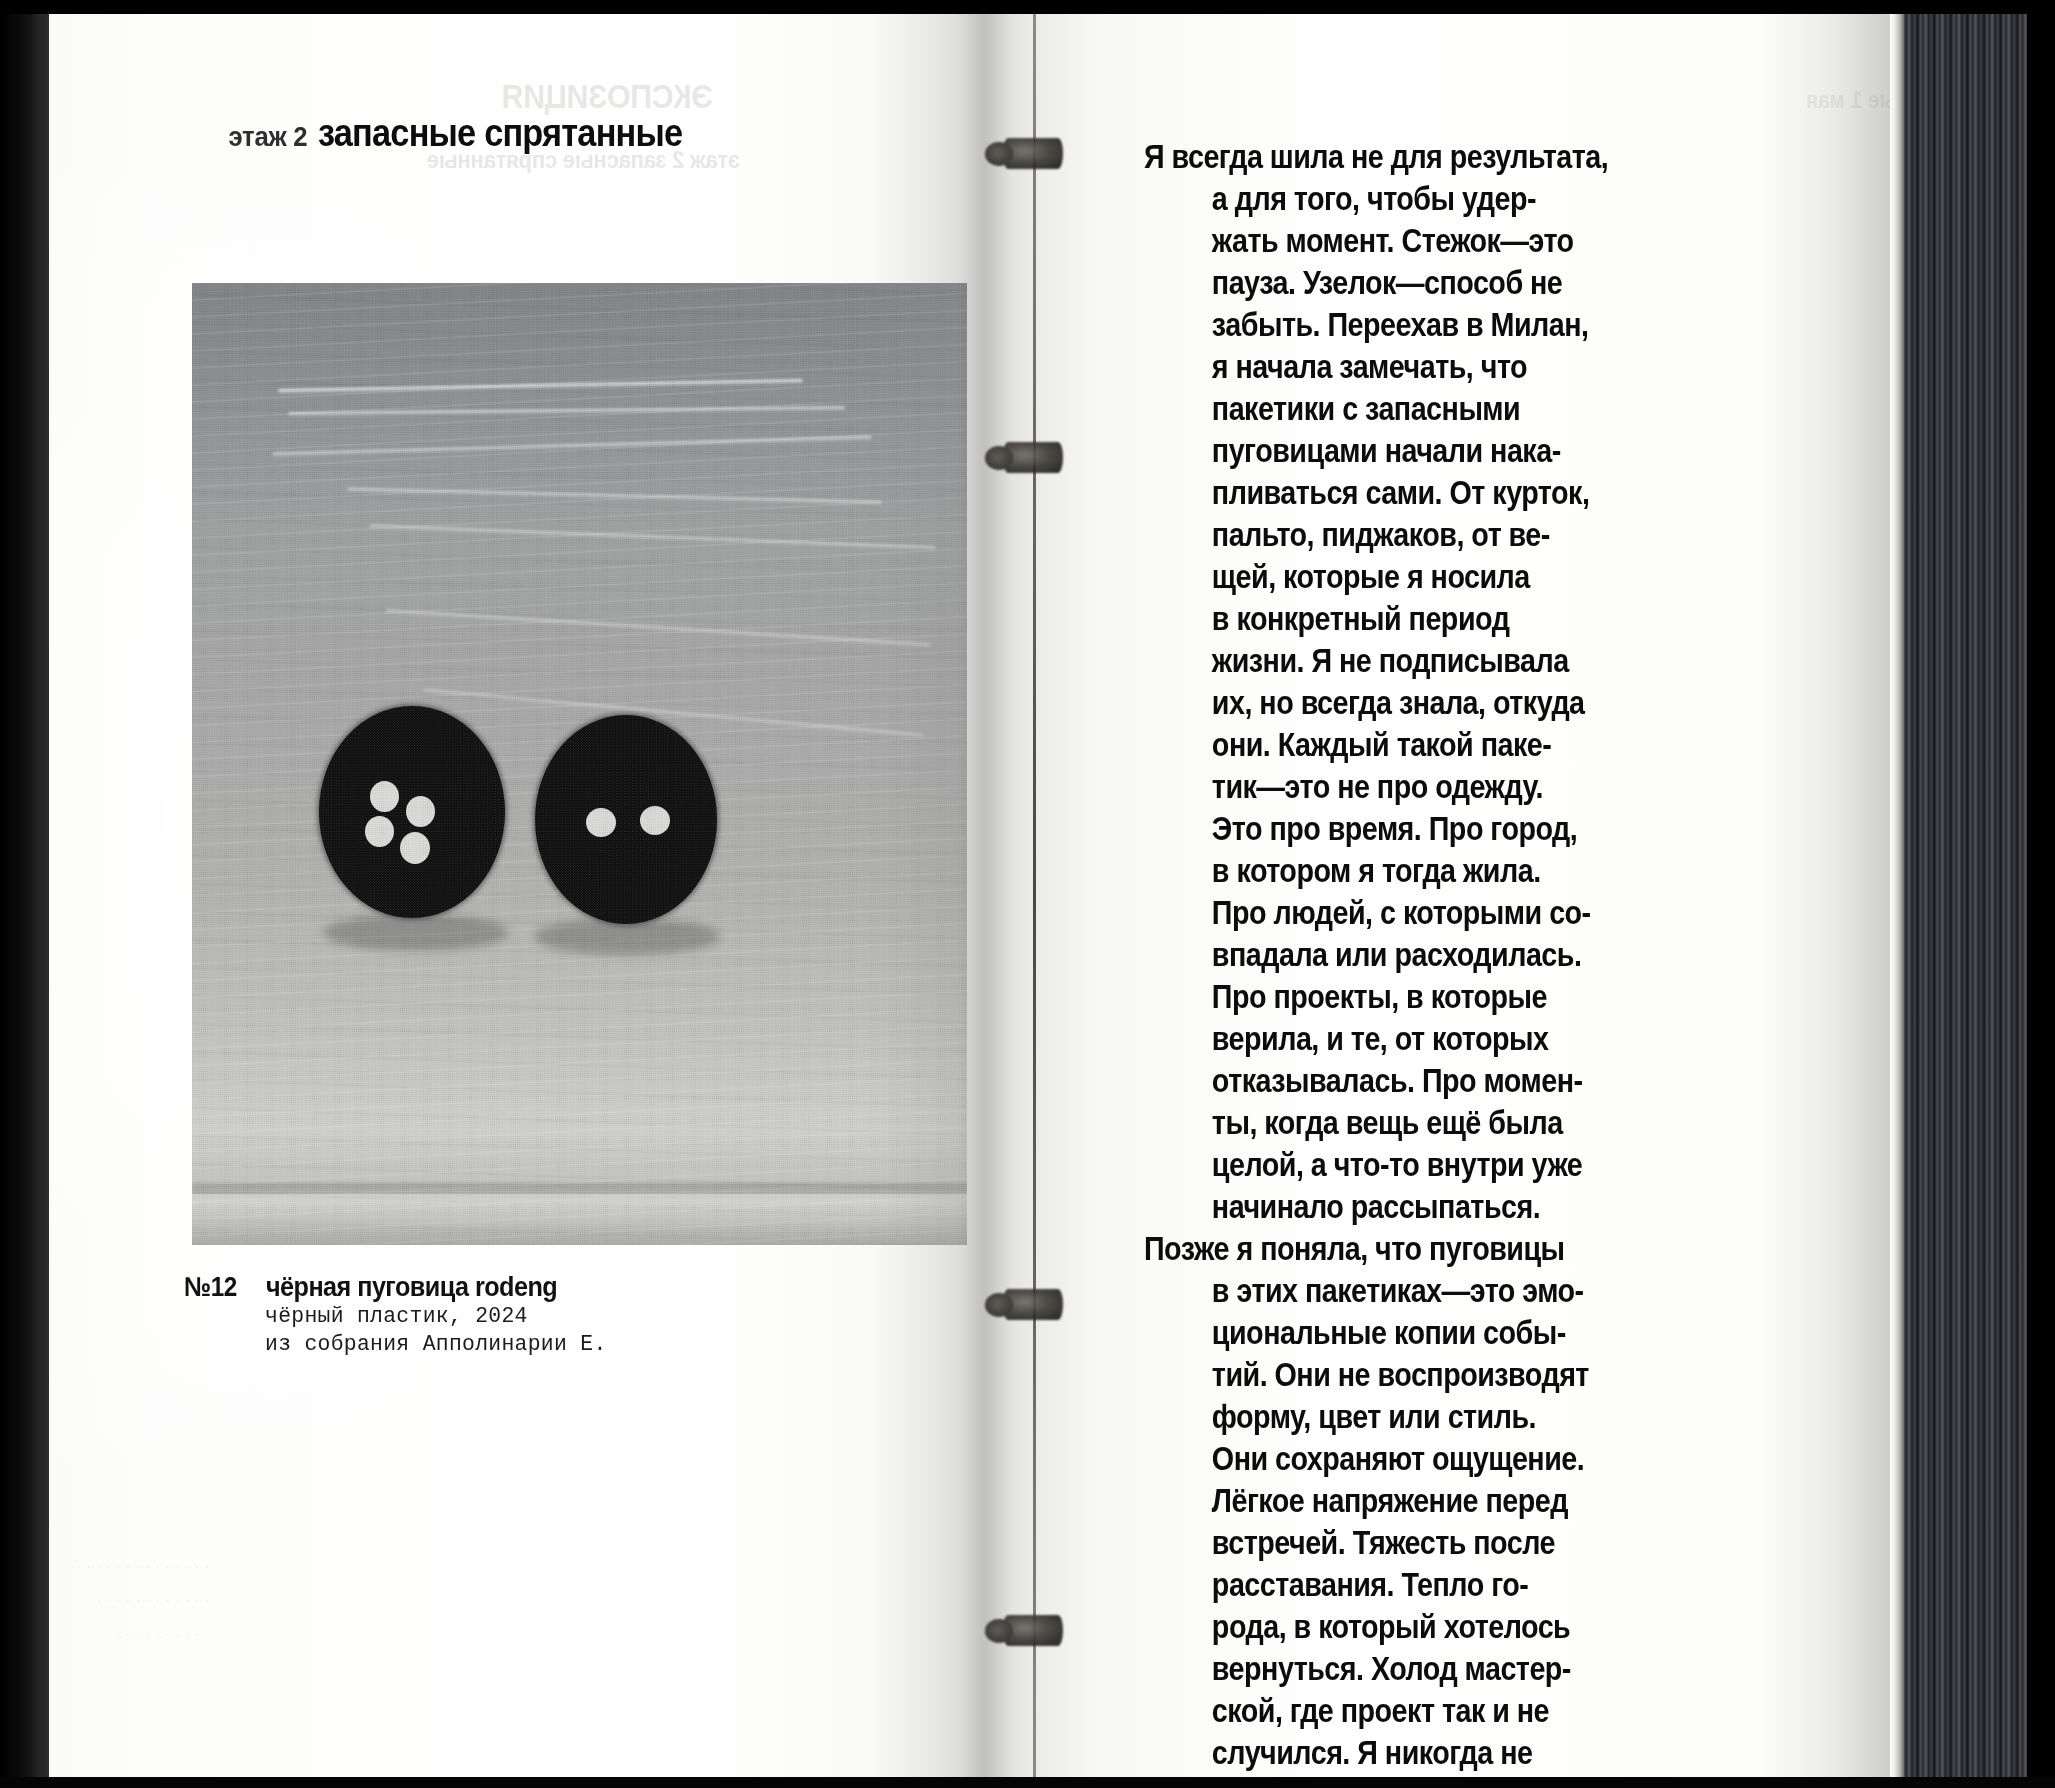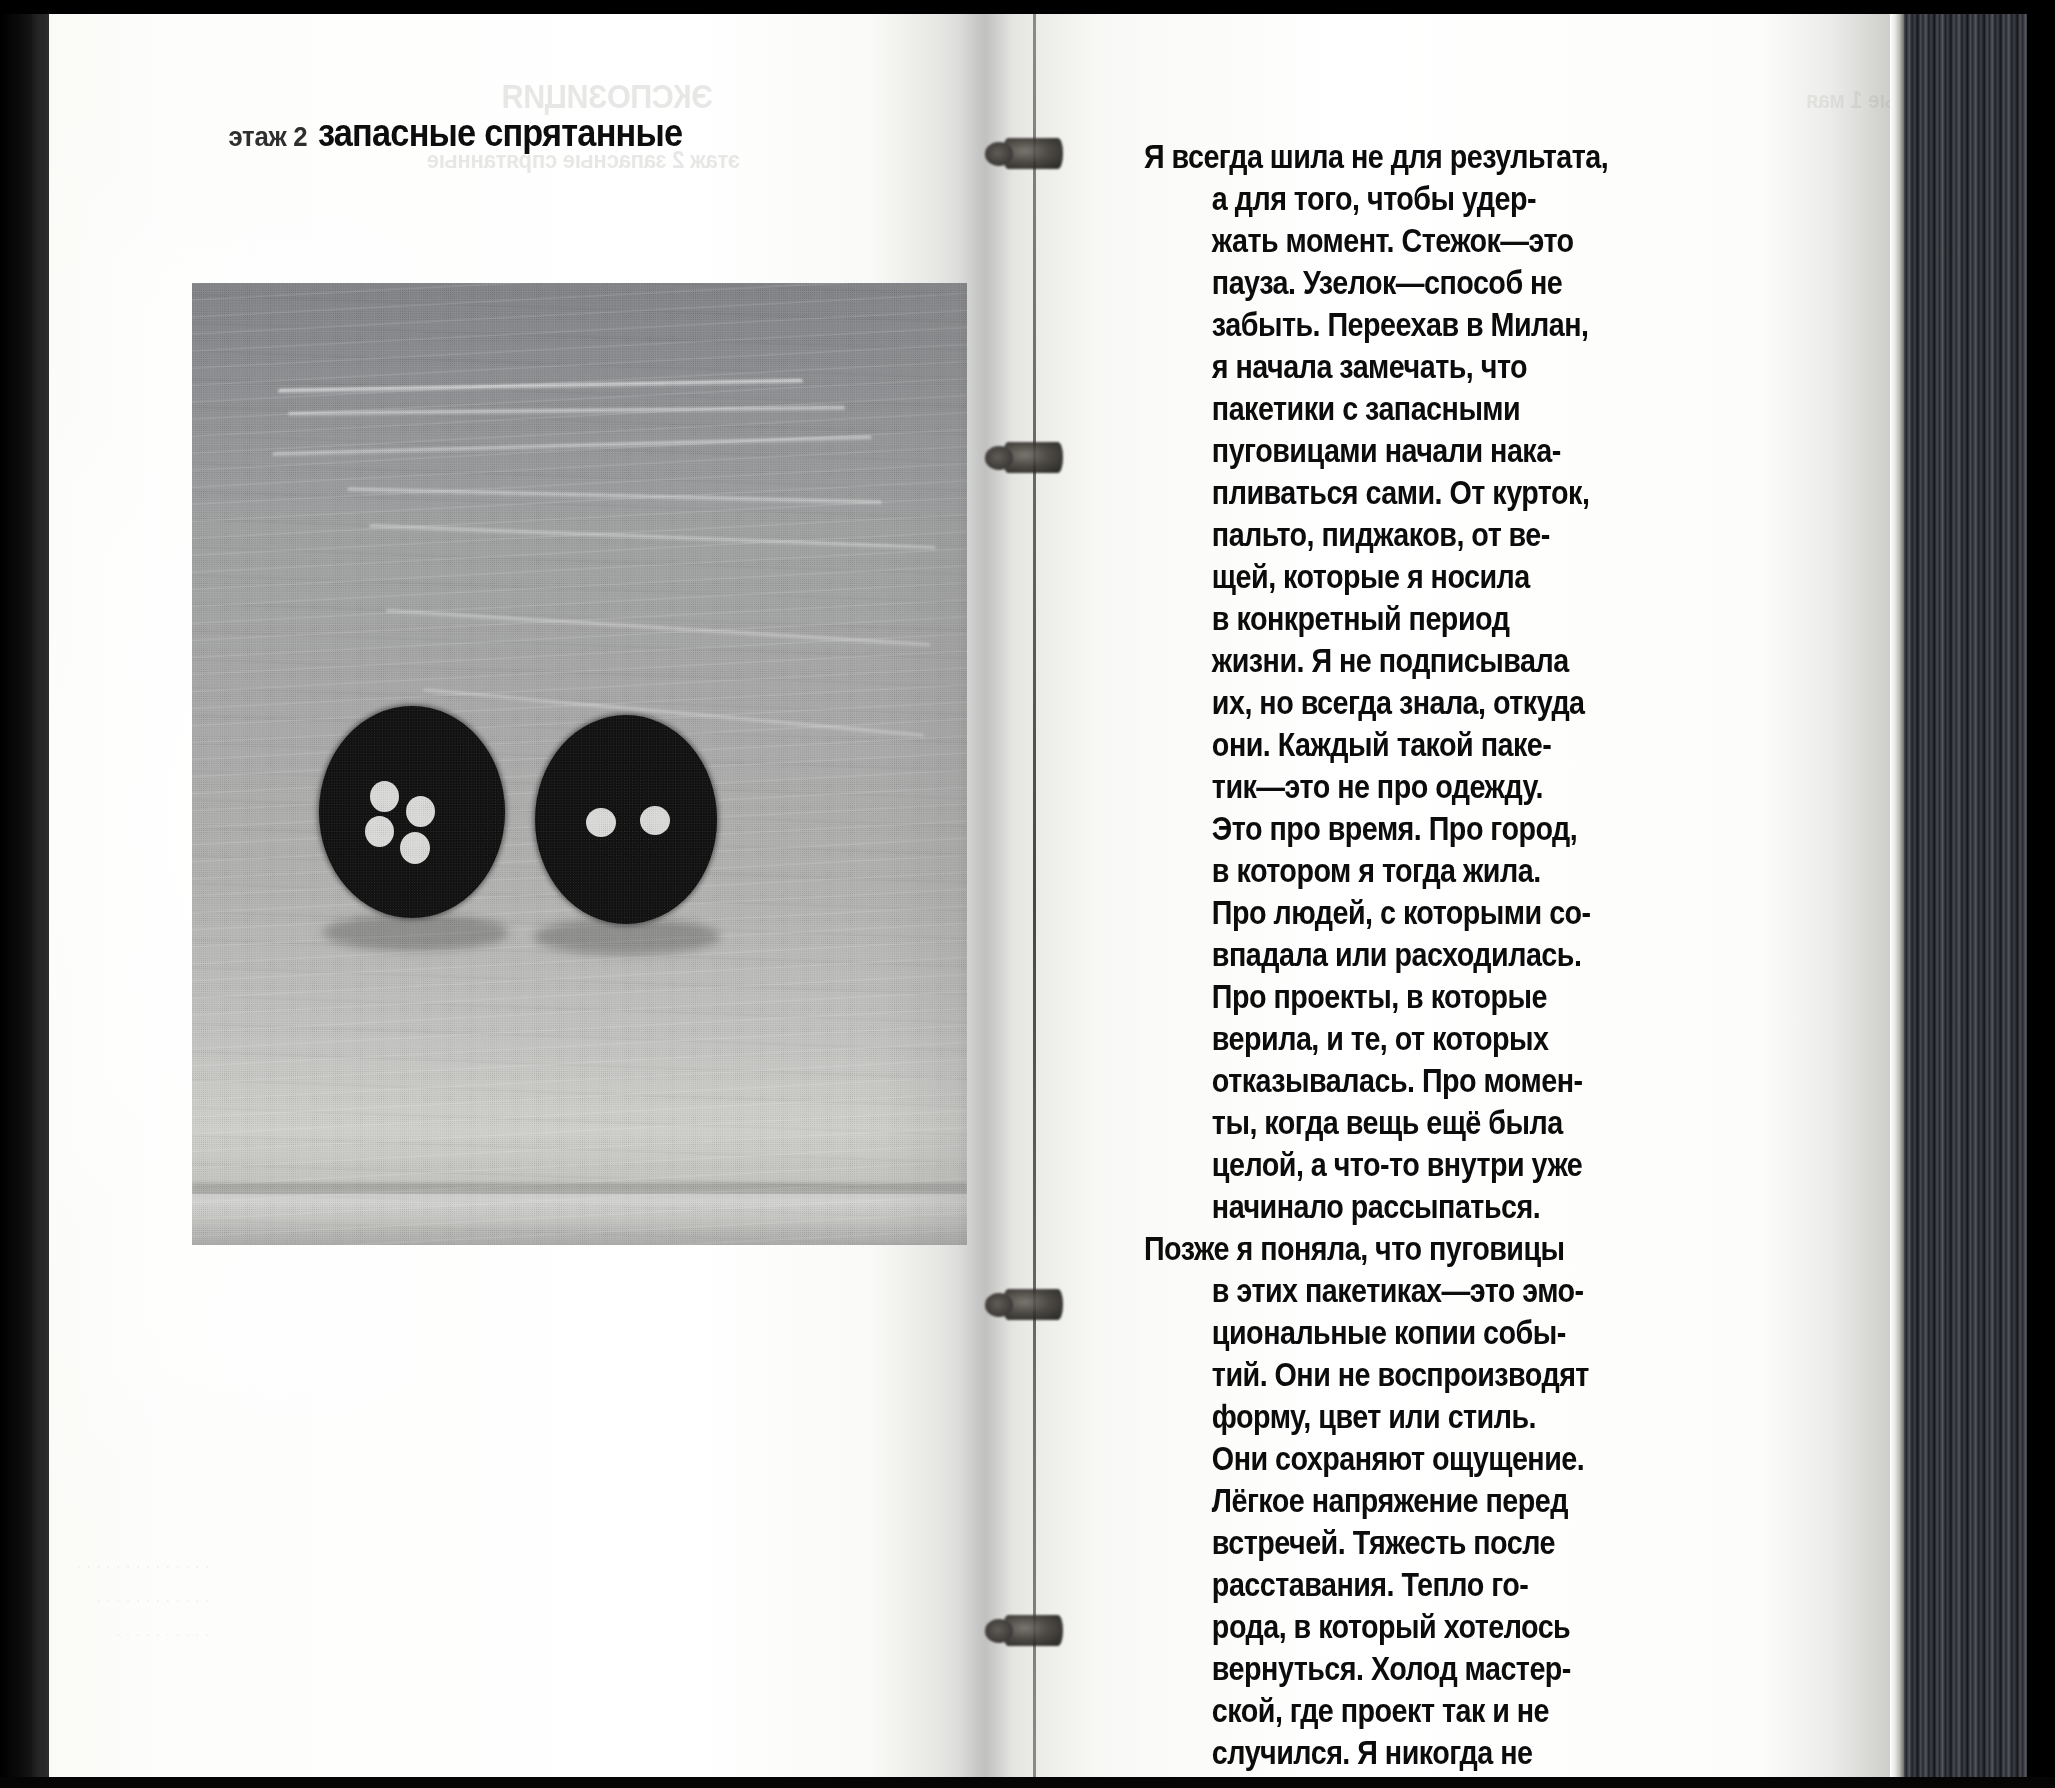--- a/index.html
+++ b/index.html
@@ -178,20 +178,28 @@
         </div>
 
         <div class="btn" style="left:343px;top:432px;width:182px;height:209px;">
           <div class="hole" style="left:51px;top:93px;width:30px;height:29px;"></div>
           <div class="hole" style="left:105px;top:91px;width:30px;height:29px;"></div>
         </div>
 
         <div class="ph-noise"></div>
       </div>
 
+      <div class="cap">
+        <div class="cap-row">
+          <span class="cap-no">№12</span>
+          <span class="cap-title">чёрная пуговица rodeng</span>
+        </div>
+        <div class="cap-sub">чёрный пластик, 2024</div>
+        <div class="cap-sub">из собрания Апполинарии Е.</div>
+      </div>
 
       <div class="ghost" style="left:161px;top:1542px;font-size:18px;opacity:.18;">· · · · · · · · · · · · · ·</div>
       <div class="ghost" style="left:161px;top:1576px;font-size:18px;opacity:.16;">· · · · · · · · · · · ·</div>
       <div class="ghost" style="left:161px;top:1610px;font-size:18px;opacity:.14;">· · · · · · · · · ·</div>
     </div>
 
     <div class="rpage" style="left:939px;top:0;">
       <div class="rghost" style="right:91px;top:73px;font-size:23.6px;">запасные спрятанные   1 мая</div>
 
       <div class="body-col" id="bodycol">

